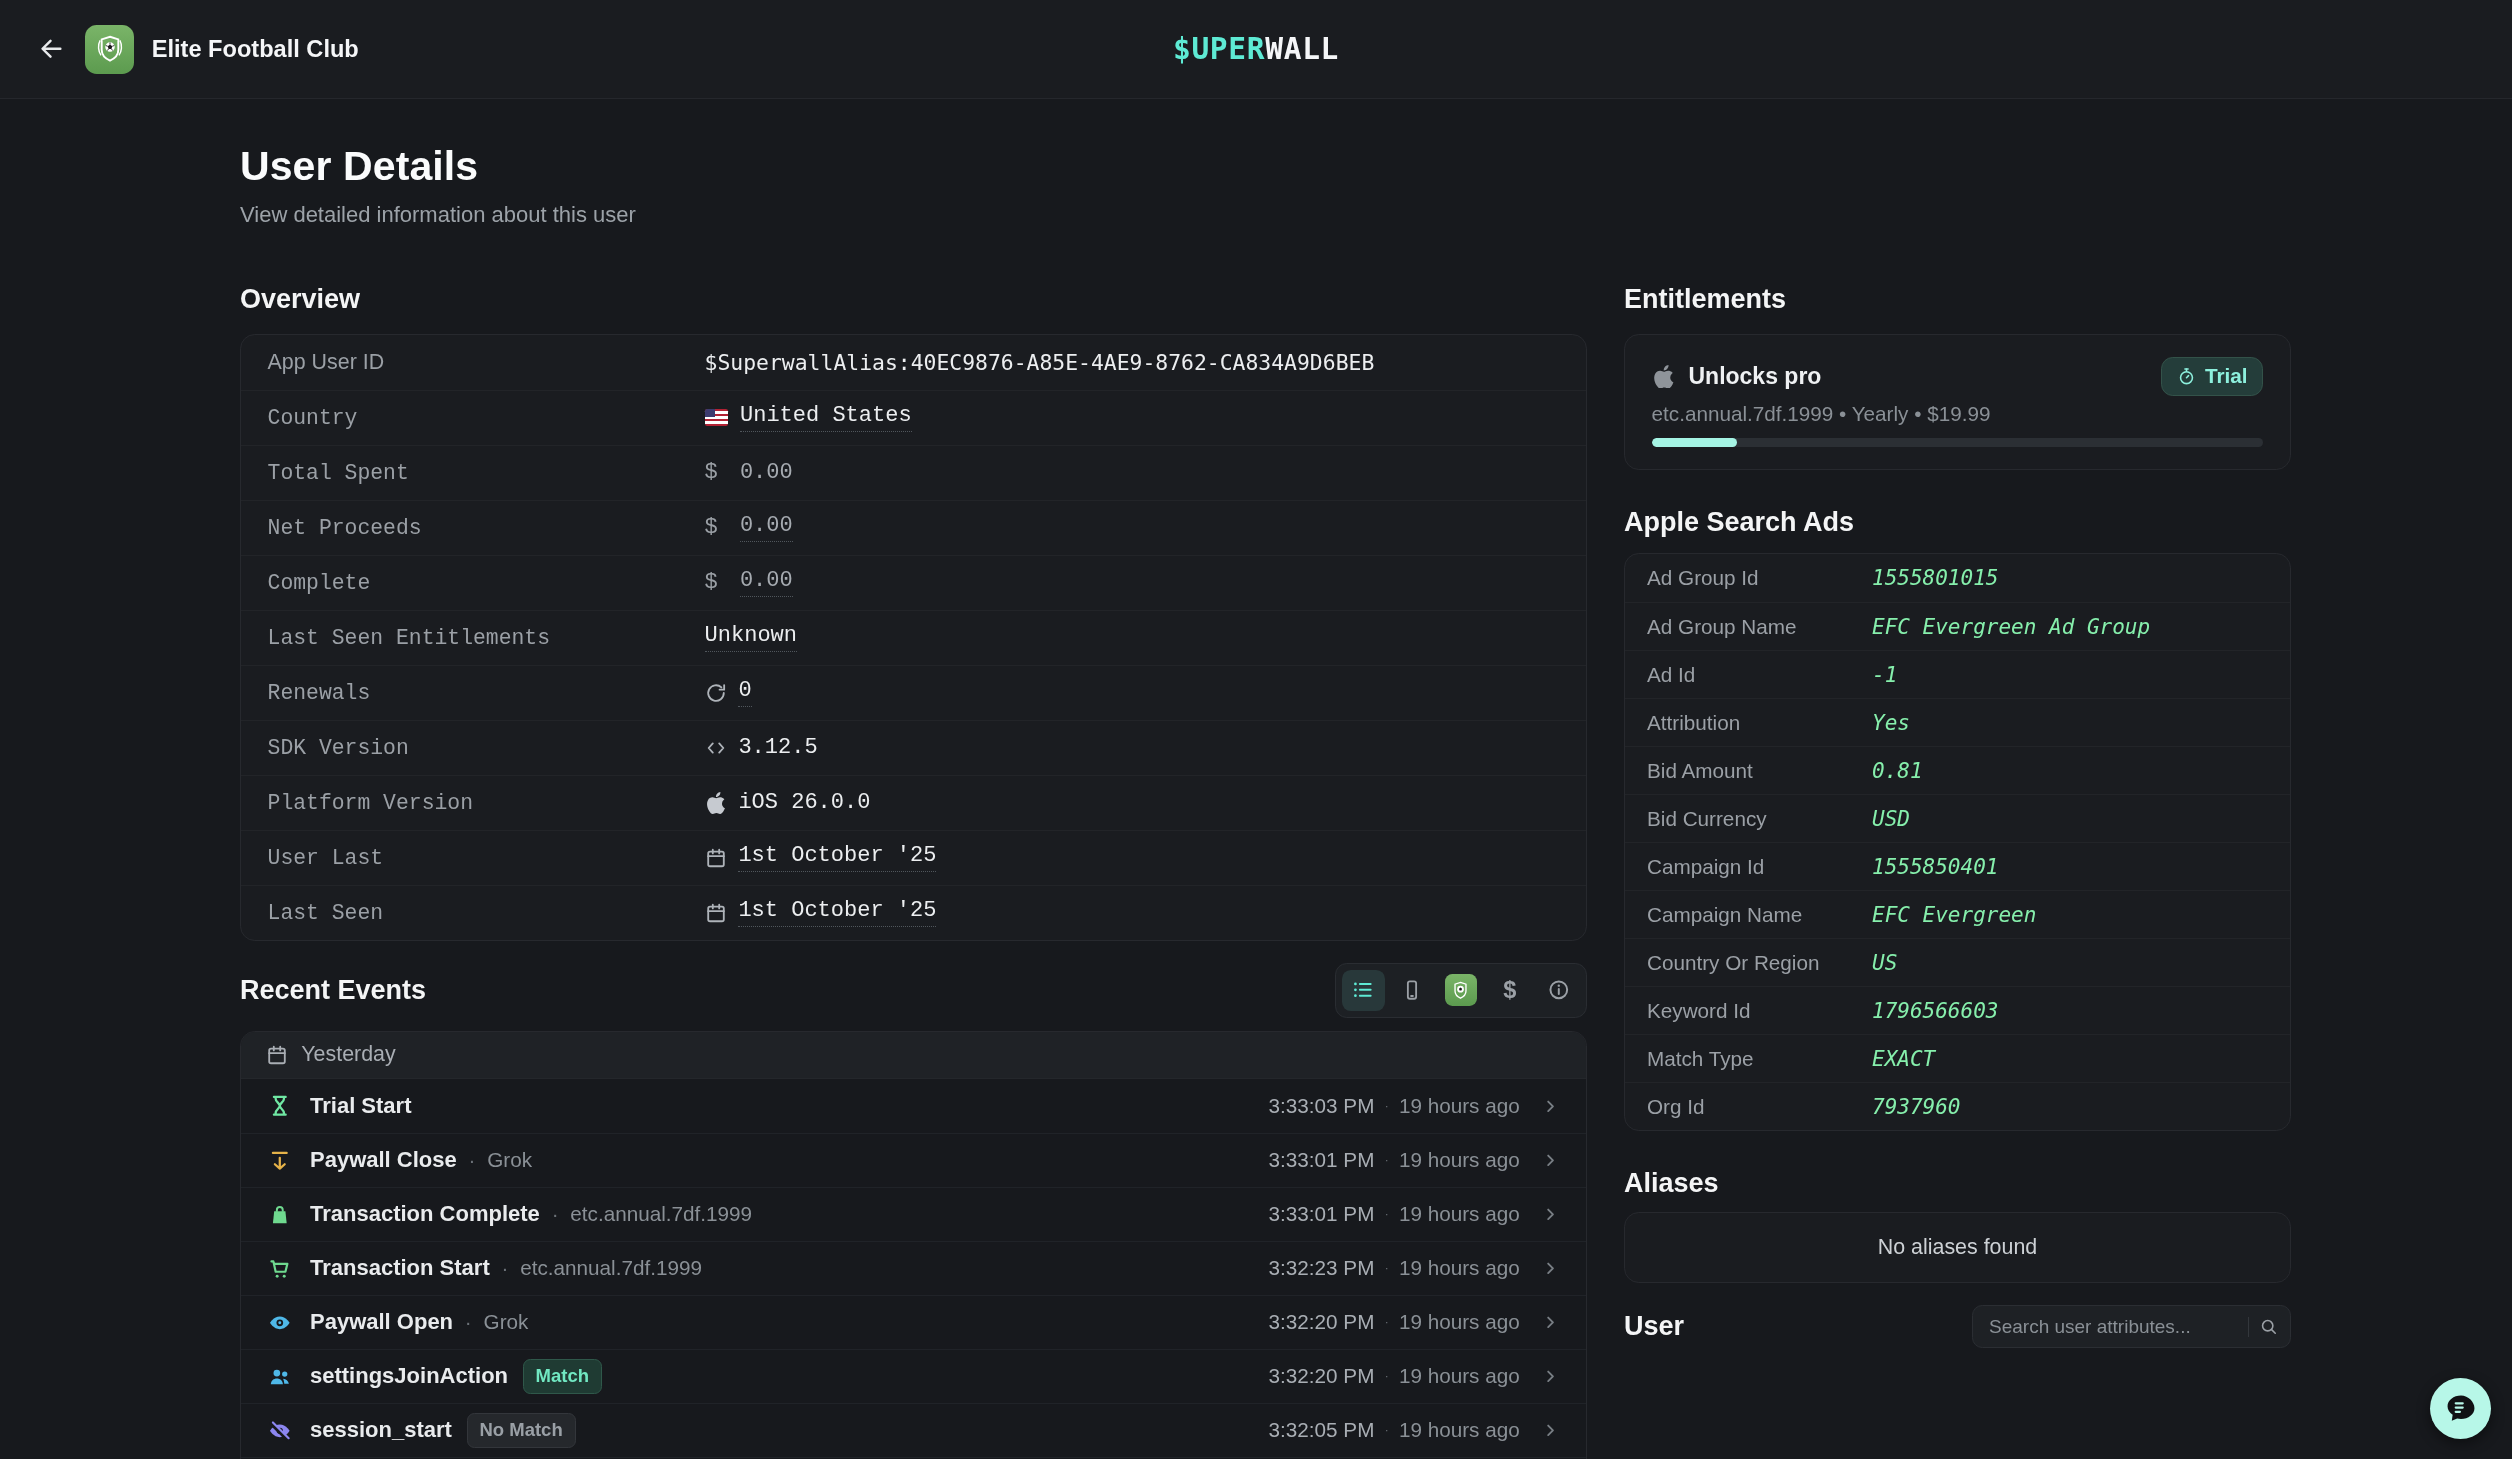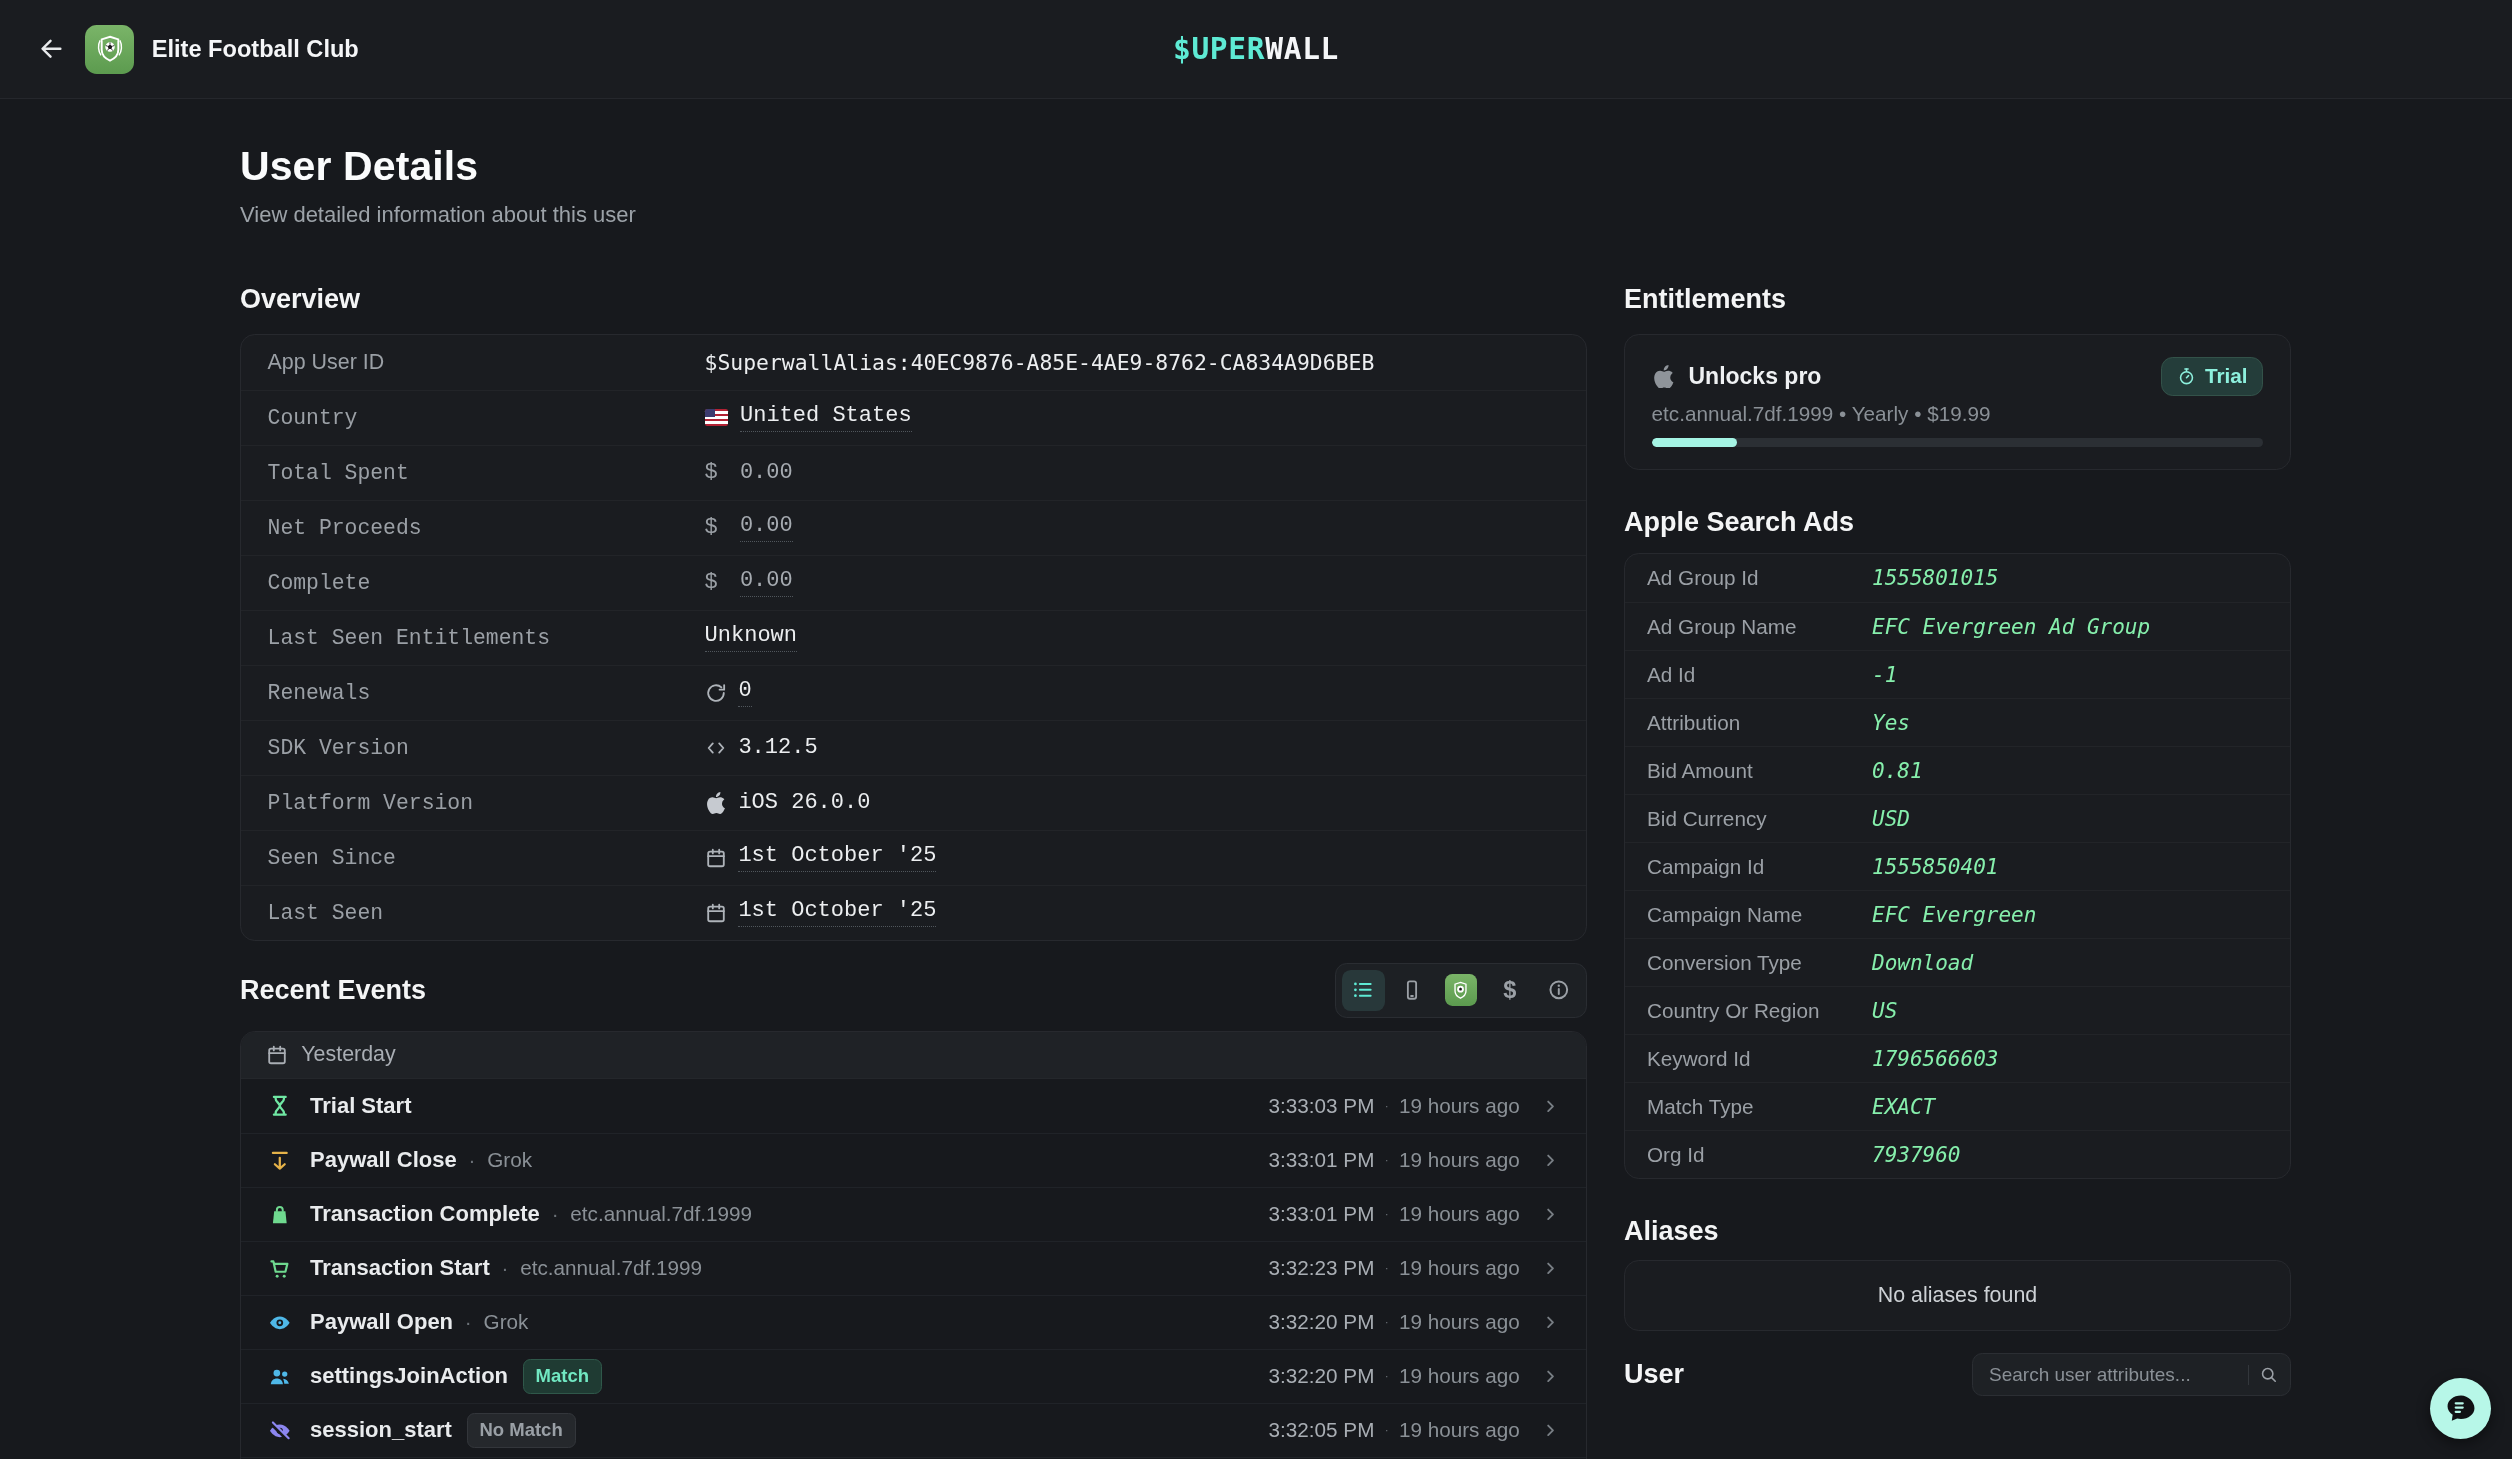--- a/index.html
+++ b/index.html
@@ -262,21 +262,21 @@
             <span class="row-ic" style="color:#C6CAD0;">
                 <svg width="22" height="22" viewBox="0 0 24 24" fill="currentColor">
                   <path d="M12.152 6.896c-.948 0-2.415-1.078-3.96-1.04-2.04.027-3.91 1.183-4.961 3.014-2.117 3.675-.546 9.103 1.519 12.09 1.013 1.454 2.208 3.09 3.792 3.03 1.52-.065 2.09-.987 3.935-.987 1.831 0 2.35.987 3.96.948 1.637-.026 2.676-1.48 3.676-2.948 1.156-1.688 1.636-3.325 1.662-3.415-.039-.013-3.182-1.221-3.22-4.857-.026-3.04 2.48-4.494 2.597-4.559-1.429-2.09-3.623-2.324-4.39-2.376-2-.156-3.675 1.09-4.61 1.09zM15.53 3.83c.843-1.012 1.4-2.427 1.245-3.83-1.207.052-2.662.805-3.532 1.818-.78.896-1.454 2.338-1.273 3.714 1.338.104 2.715-.688 3.56-1.702"></path>
                 </svg>
               </span>
             <span>iOS 26.0.0</span>
           </div>
         </div>
 
         <div class="ov-row">
-          <div class="ov-label">Seen Since</div>
+          <div class="ov-label">User Last</div>
           <div class="ov-val">
             <span class="row-ic">
                 <svg width="22" height="22" viewBox="0 0 24 24" fill="none" stroke="currentColor" stroke-width="2" stroke-linecap="round">
                   <rect x="3.5" y="5" width="17" height="16" rx="2"></rect>
                   <path d="M3.5 10h17M8.5 3v4M15.5 3v4"></path>
                 </svg>
               </span>
             <span class="dotted">1st October '25</span>
           </div>
         </div>
@@ -570,24 +570,20 @@
           </div>
         <div class="asa-row">
             <div class="asa-label">Campaign Id</div>
             <div class="asa-val">1555850401</div>
           </div>
         <div class="asa-row">
             <div class="asa-label">Campaign Name</div>
             <div class="asa-val">EFC Evergreen</div>
           </div>
         <div class="asa-row">
-            <div class="asa-label">Conversion Type</div>
-            <div class="asa-val">Download</div>
-          </div>
-        <div class="asa-row">
             <div class="asa-label">Country Or Region</div>
             <div class="asa-val">US</div>
           </div>
         <div class="asa-row">
             <div class="asa-label">Keyword Id</div>
             <div class="asa-val">1796566603</div>
           </div>
         <div class="asa-row">
             <div class="asa-label">Match Type</div>
             <div class="asa-val">EXACT</div>

